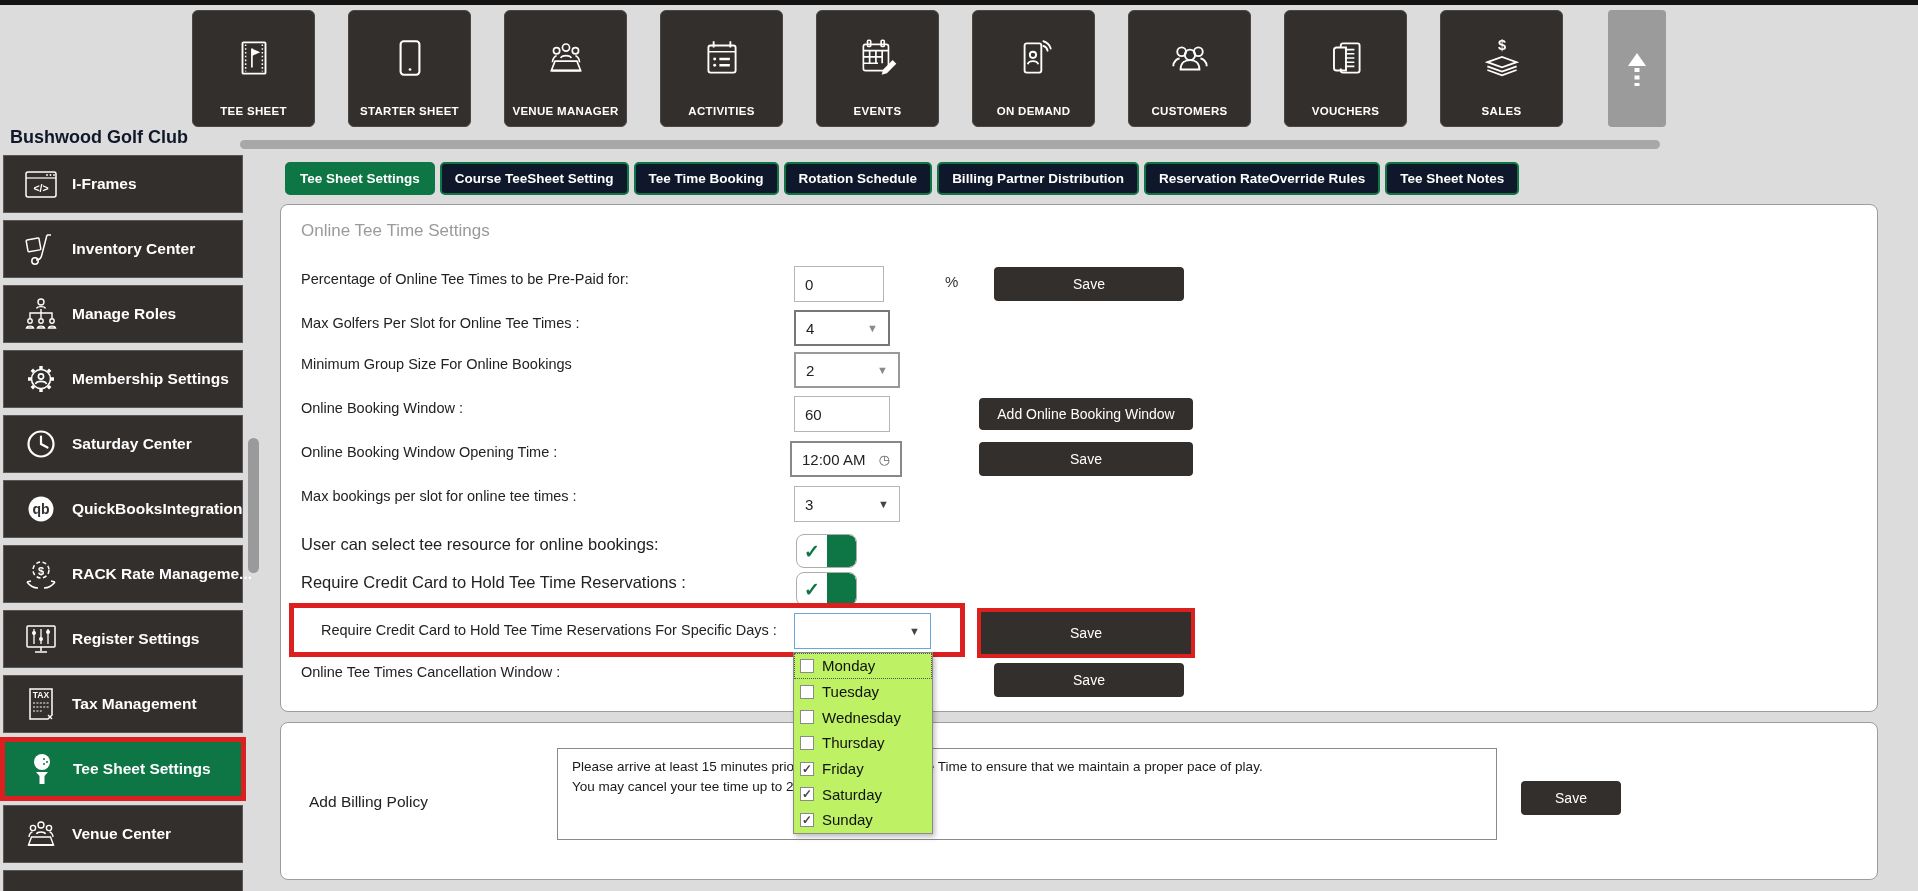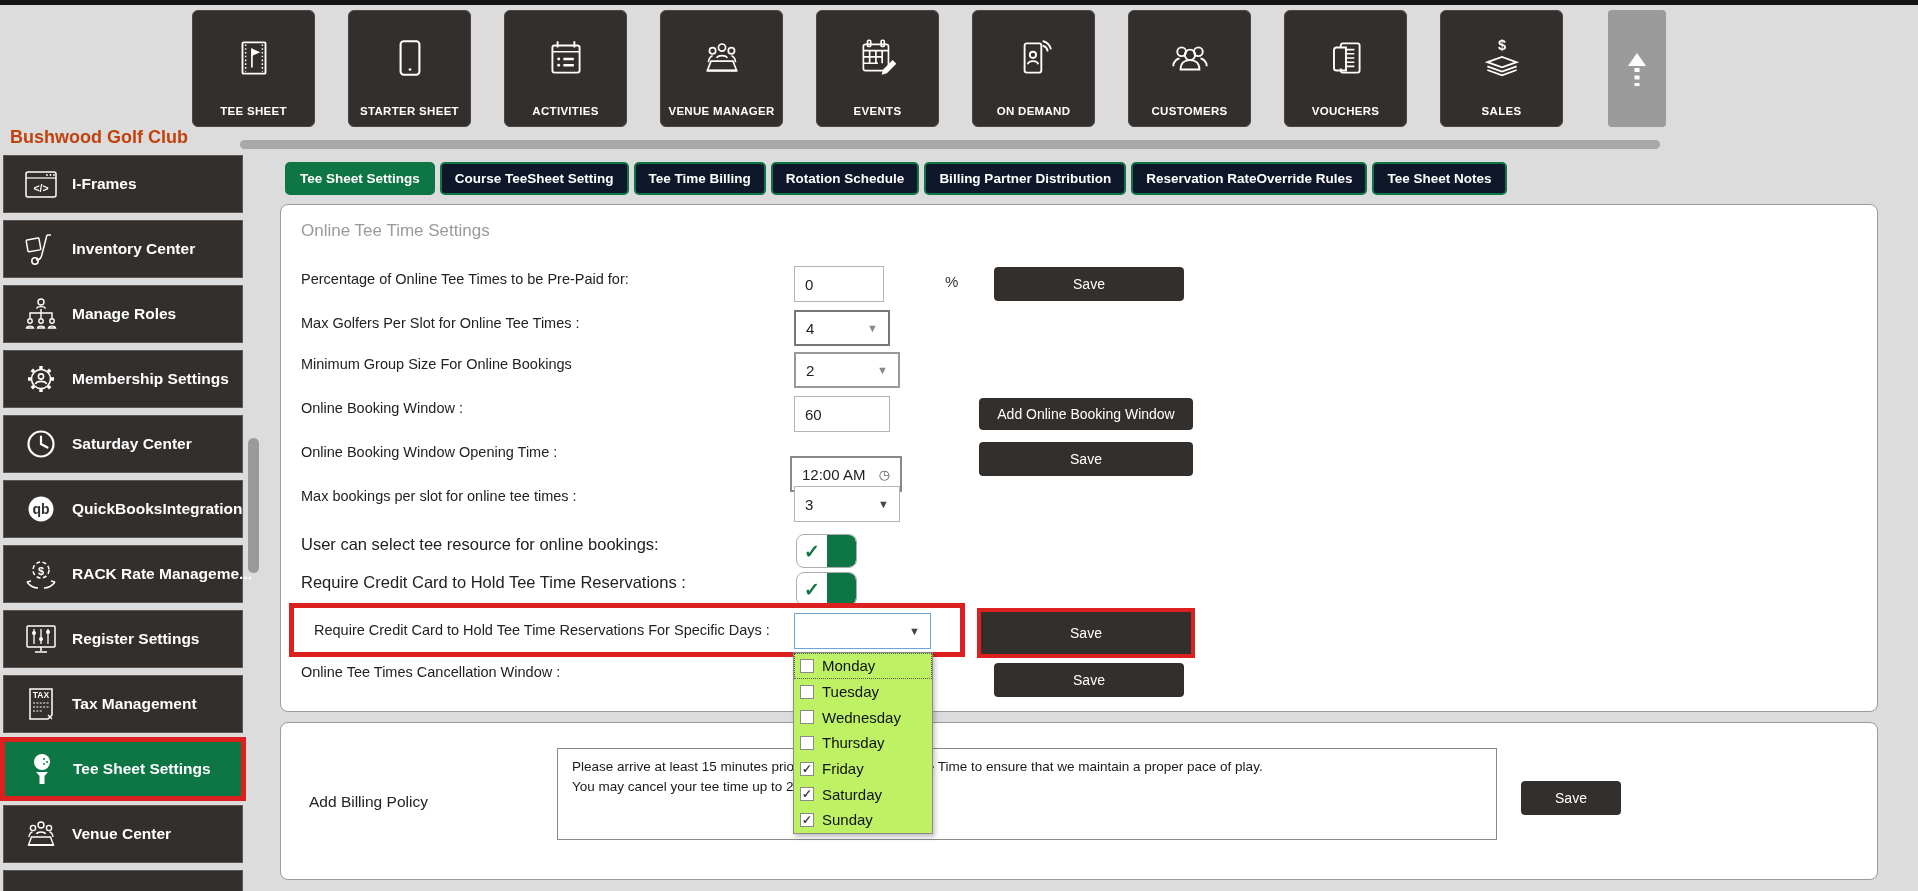--- a/index.html
+++ b/index.html
@@ -19,21 +19,21 @@
     width:123px; height:117px; background:#332f2d; border:1px solid #4c4744;
     border-radius:6px; display:flex; flex-direction:column; align-items:center;
     justify-content:flex-end; padding-bottom:9px; cursor:pointer;
   }
   .tb-icon { flex:1; display:flex; align-items:center; justify-content:center; }
   .tb-label { color:#fff; font-size:11.5px; font-weight:600; letter-spacing:.3px; white-space:nowrap; }
   .tb-up {
     width:58px; height:117px; margin-left:12px; background:#9b9b9b; border-radius:4px;
     display:flex; align-items:center; justify-content:center; cursor:pointer;
   }
-  .club-name { left:10px; top:127px; font-size:18px; font-weight:bold; color:#c2410c; }
+  .club-name { left:10px; top:127px; font-size:18px; font-weight:bold; color:#0f172a; }
   .h-scroll { left:240px; top:140px; width:1420px; height:9px; background:#a8a8a8; border-radius:5px; }
 
   
   .side-item {
     left:3px; width:240px; height:58px; background:#332f2d; border:1px solid #5d5753;
     display:flex; align-items:center; cursor:pointer;
   }
   .side-item .side-icon { width:38px; height:38px; margin-left:18px; flex:none;
     display:flex; align-items:center; justify-content:center; }
   .side-item .side-label { color:#fff; font-size:15.5px; font-weight:600; margin-left:12px; white-space:nowrap; }
@@ -78,21 +78,21 @@
   }
   .btn-box { border-radius:4px; overflow:hidden; }
 
   .toggle { width:61px; height:34px; border:1px solid #adadad; border-radius:8px;
     background:#fff; display:flex; overflow:hidden; cursor:pointer; }
   .toggle-check { width:30px; display:flex; align-items:center; justify-content:center;
     color:#0e7544; font-weight:bold; font-size:19px; }
   .toggle-green { flex:1; background:#0e7544; border-radius:0 7px 7px 0; }
 
   .red-label-box { left:8px; top:398px; width:676px; height:54px; border:5px solid #dc1f1f;
-    display:flex; align-items:center; padding-left:20px; background:#fff; }
+    display:flex; align-items:center; padding-left:27px; background:#fff; }
   .red-btn-box { left:696px; top:403px; width:218px; height:50px; border:4px solid #dc1f1f; }
 
   .combo { left:513px; top:408px; width:137px; height:36px; border:1px solid #6aa7d8;
     background:#fff; display:flex; align-items:center; justify-content:flex-end;
     padding-right:10px; cursor:pointer; }
 
   
   .day-list { left:793px; top:652px; width:140px; background:#bef264; border:1px solid #8a8a8a;
     box-shadow:2px 3px 5px rgba(0,0,0,.25); z-index:30; }
   .day-item { height:25.7px; display:flex; align-items:center; padding-left:6px; cursor:pointer; }
@@ -136,44 +136,44 @@
       <svg width="46" height="46" viewBox="0 0 44 44" fill="none" stroke="#fff" stroke-width="2">
         <rect x="13" y="6" width="18" height="32" rx="3"></rect>
         <circle cx="22" cy="33" r="1.3" fill="#fff" stroke="none"></circle>
       </svg>
     </span>
     <span class="tb-label">STARTER SHEET</span>
   </div>
 
   <div class="tb-btn">
     <span class="tb-icon">
+      <svg width="46" height="46" viewBox="0 0 44 44" fill="none" stroke="#fff" stroke-width="1.6">
+        <circle cx="13" cy="15" r="3"></circle>
+          <circle cx="22" cy="12" r="3.4"></circle>
+          <circle cx="31" cy="15" r="3"></circle>
+        <path d="M9 26c0-4 3-6 4-6M35 26c0-4-3-6-4-6M17 22c1-3 9-3 10 0"></path>
+        <path d="M8 34l3.5-9h21l3.5 9z"></path>
+          <path d="M8 34h28" stroke-width="2"></path>
+      </svg>
+    </span>
+    <span class="tb-label">VENUE MANAGER</span>
+  </div>
+
+  <div class="tb-btn">
+    <span class="tb-icon">
       <svg width="46" height="46" viewBox="0 0 44 44" fill="none" stroke="#fff" stroke-width="1.8">
         <rect x="9" y="10" width="26" height="26" rx="2"></rect>
         <path d="M14 12V6M30 12V6"></path>
         <path d="M9 16h26" stroke-width="1.4"></path>
         <circle cx="15" cy="23" r="1.4" fill="#fff" stroke="none"></circle>
         <circle cx="15" cy="29" r="1.4" fill="#fff" stroke="none"></circle>
         <path d="M19.5 23h10M19.5 29h10" stroke-width="2.4"></path>
       </svg>
     </span>
     <span class="tb-label">ACTIVITIES</span>
-  </div>
-
-  <div class="tb-btn">
-    <span class="tb-icon">
-      <svg width="46" height="46" viewBox="0 0 44 44" fill="none" stroke="#fff" stroke-width="1.6">
-        <circle cx="13" cy="15" r="3"></circle>
-          <circle cx="22" cy="12" r="3.4"></circle>
-          <circle cx="31" cy="15" r="3"></circle>
-        <path d="M9 26c0-4 3-6 4-6M35 26c0-4-3-6-4-6M17 22c1-3 9-3 10 0"></path>
-        <path d="M8 34l3.5-9h21l3.5 9z"></path>
-          <path d="M8 34h28" stroke-width="2"></path>
-      </svg>
-    </span>
-    <span class="tb-label">VENUE MANAGER</span>
   </div>
 
   <div class="tb-btn">
     <span class="tb-icon">
       <svg width="46" height="46" viewBox="0 0 44 44" fill="none" stroke="#fff" stroke-width="1.6">
         <rect x="8" y="9" width="24" height="25" rx="2"></rect>
         <rect x="12" y="5" width="3" height="6" rx="1"></rect>
           <rect x="25" y="5" width="3" height="6" rx="1"></rect>
         <path d="M8 15h24M14 15v12M20 15v12M26 15v12M8 21h18M8 27h14"></path>
         <path d="M27 33l9-9 3.5 3.5-9 9-5 1.5z" fill="#fff" stroke="none"></path>
@@ -391,21 +391,21 @@
       </svg>
     </span>
   </div>
 </div>
 
 <div class="abs side-thumb"></div>
 
 <div class="abs tabs">
   <div class="tab active">Tee Sheet Settings</div>
   <div class="tab">Course TeeSheet Setting</div>
-  <div class="tab">Tee Time Billing</div>
+  <div class="tab">Tee Time Booking</div>
   <div class="tab">Rotation Schedule</div>
   <div class="tab">Billing Partner Distribution</div>
   <div class="tab">Reservation RateOverride Rules</div>
   <div class="tab">Tee Sheet Notes</div>
 </div>
 
 <div class="abs panel panel-main">
 
   <div class="abs sec-title">Online Tee Time Settings</div>
 
@@ -428,21 +428,21 @@
     <span class="caret">▼</span>
   </div>
 
   <div class="abs f-label" style="top:195px">Online Booking Window :</div>
   <div class="abs f-input" style="left:513px; top:191px; width:96px; height:36px">60</div>
   <div class="abs btn-box" style="left:698px; top:193px; width:214px; height:32px">
     <button class="btn-dark">Add Online Booking Window</button>
   </div>
 
   <div class="abs f-label" style="top:239px">Online Booking Window Opening Time :</div>
-  <div class="abs f-select" style="left:509px; top:251px; width:112px; height:36px; border:2px solid #888">
+  <div class="abs f-select" style="left:509px; top:236px; width:112px; height:36px; border:2px solid #888">
     <span>12:00 AM</span>
     <span style="color:#666; font-size:13px">◷</span>
   </div>
   <div class="abs btn-box" style="left:698px; top:237px; width:214px; height:34px">
     <button class="btn-dark">Save</button>
   </div>
 
   <div class="abs f-label" style="top:283px">Max bookings per slot for online tee times :</div>
   <div class="abs f-select" style="left:513px; top:281px; width:106px; height:36px">
     <span>3</span>

